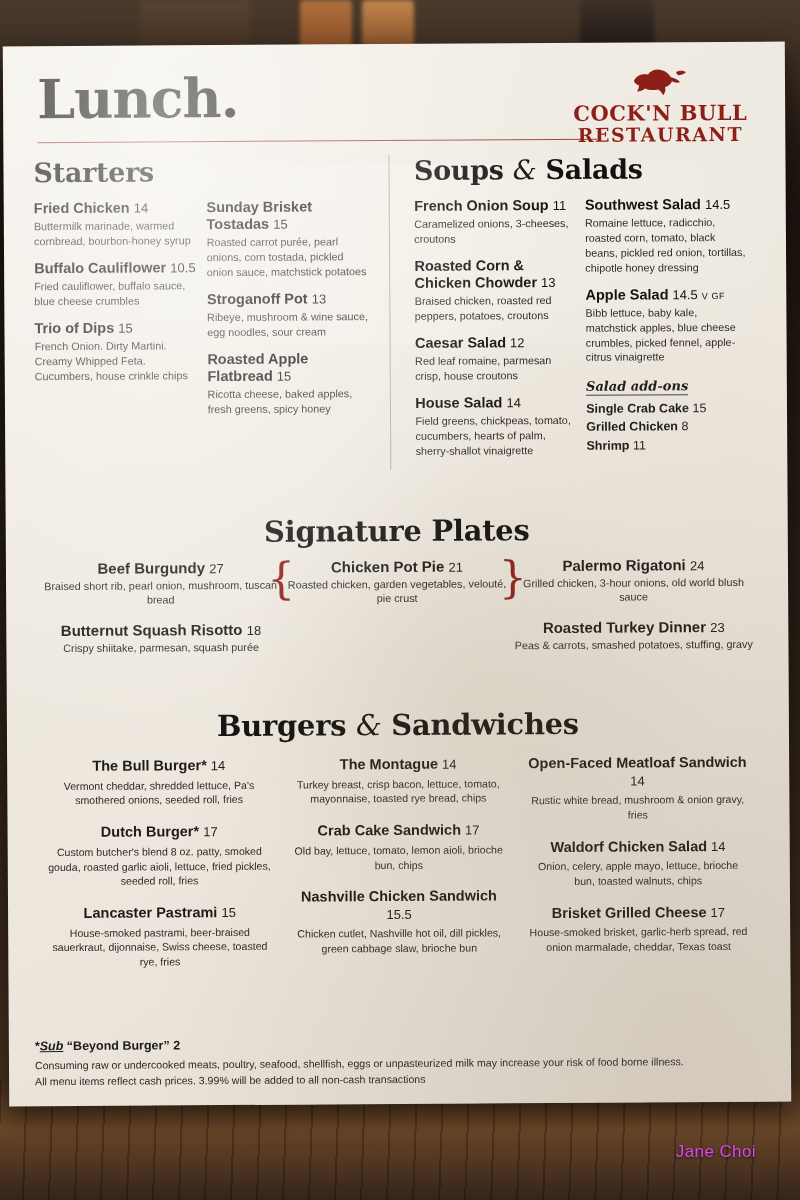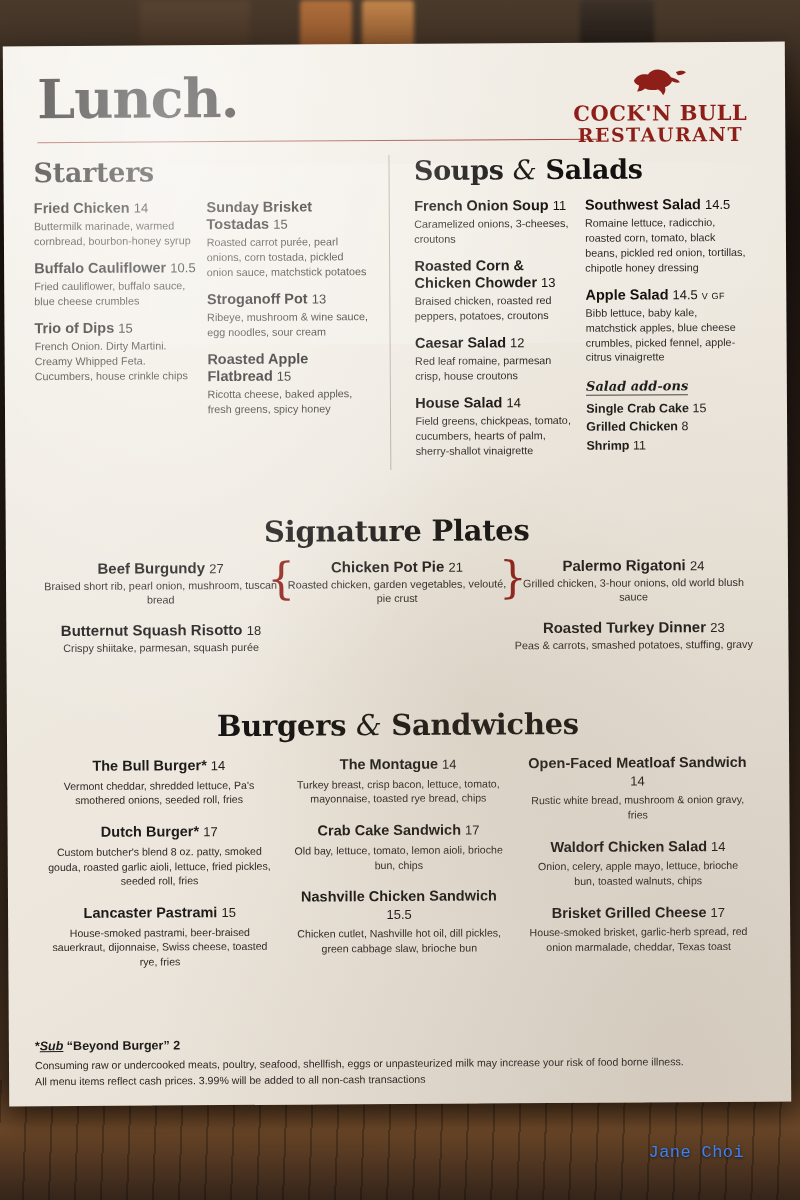--- a/index.html
+++ b/index.html
@@ -144,22 +144,22 @@
   .bitem .nm .pr{font-weight:400;font-size:13px;}
   .bitem .ds{font-size:10.6px;line-height:1.4;color:#2e2a26;margin-top:3px;}
 
   
   .foot{position:absolute;left:26px;bottom:16px;width:700px;}
   .foot .sub{font-size:12.5px;font-weight:700;margin-bottom:5px;}
   .foot .sub .u{text-decoration:underline;font-style:italic;}
   .foot .fl{font-size:10.6px;line-height:1.5;color:#2b2723;}
 
   .credit{
-    position:absolute;right:56px;bottom:38px;color:#3b82f6;
-    font-family:Liberation Mono, monospace;font-size:17px;letter-spacing:.4px;
+    position:absolute;right:44px;bottom:38px;color:#d946ef;
+    font-family:Liberation Sans, sans-serif;font-size:17px;letter-spacing:.4px;
     text-shadow:0 1px 3px rgba(0,0,0,.7);
   }
 </style>
 </head>
 <body>
 
 <div class="bg">
   <div class="bg-glass"></div>
   <div class="bg-bottle-a"></div>
   <div class="bg-bottle-b"></div>

